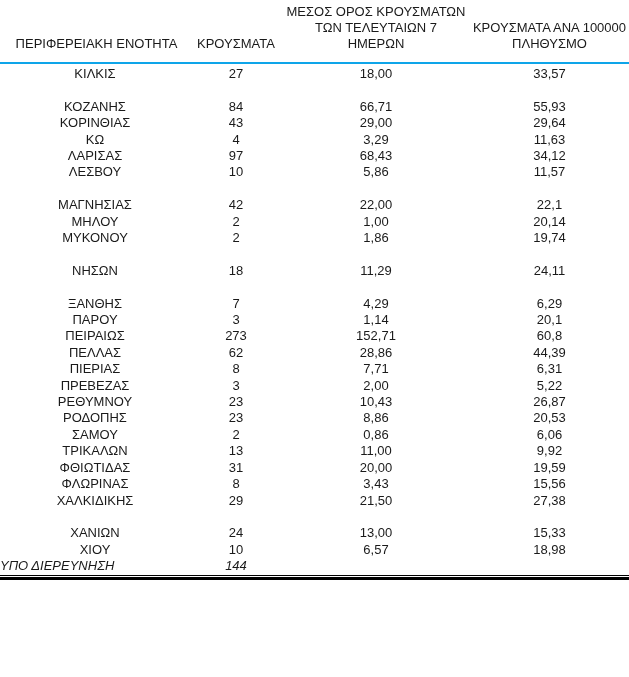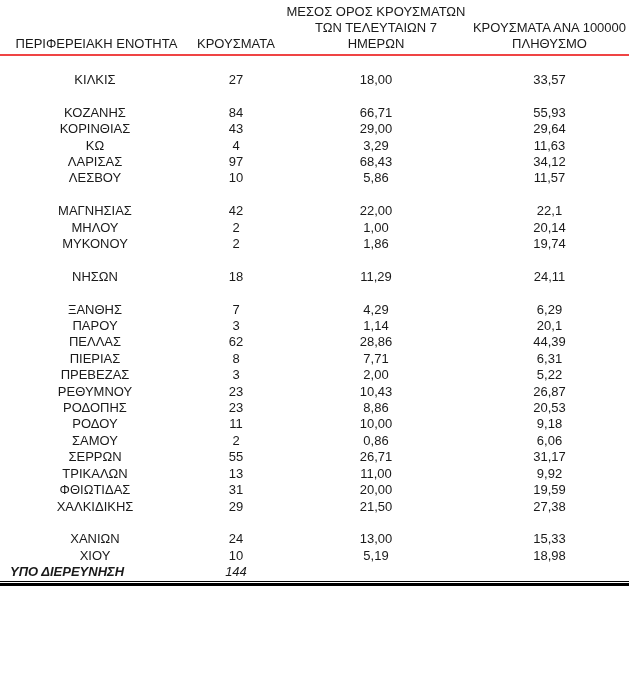--- a/index.html
+++ b/index.html
@@ -27,42 +27,40 @@
   col.c-region  { width: 190px; }
   col.c-cases   { width: 92px;  }
   col.c-avg7    { width: 188px; }
   col.c-per100k { width: 159px; }
 
   thead th {
     font-weight: normal;
     vertical-align: bottom;
     text-align: center;
     line-height: 16px;
-    padding-bottom: 2px;
-    border-bottom: 2px solid #ef4444;
+    padding-bottom: 10px;
+    border-bottom: 2px solid #0ea5e9;
   }
   thead th.h-region { text-align: center; padding-left: 3px; }
   thead .hline { display: block; white-space: nowrap; }
 
   tbody td {
     height: 16.4px;
     line-height: 16.4px;
     text-align: center;
     white-space: nowrap;
     overflow: hidden;
   }
   tr.spacer td { height: 16.4px; }
-  tr.first-row td { padding-top: 16px; }
+  tr.first-row td { padding-top: 2px; }
   tr.italic-row td {
     font-style: italic;
   }
   tr.italic-row td.region-cell {
     text-align: left;
-    padding-left: 10px;
-    font-weight: bold;
   }
   .bottom-rule-thin {
     width: 629px;
     border-top: 1.5px solid #000000;
     height: 2px;
   }
   .bottom-rule-thick {
     width: 629px;
     height: 3px;
     background: #000000;
@@ -177,20 +175,26 @@
           <td class="avg7-cell">4,29</td>
           <td class="per100k-cell">6,29</td>
         </tr>
         <tr>
           <td class="region-cell">ΠΑΡΟΥ</td>
           <td class="cases-cell">3</td>
           <td class="avg7-cell">1,14</td>
           <td class="per100k-cell">20,1</td>
         </tr>
         <tr>
+          <td class="region-cell">ΠΕΙΡΑΙΩΣ</td>
+          <td class="cases-cell">273</td>
+          <td class="avg7-cell">152,71</td>
+          <td class="per100k-cell">60,8</td>
+        </tr>
+        <tr>
           <td class="region-cell">ΠΕΛΛΑΣ</td>
           <td class="cases-cell">62</td>
           <td class="avg7-cell">28,86</td>
           <td class="per100k-cell">44,39</td>
         </tr>
         <tr>
           <td class="region-cell">ΠΙΕΡΙΑΣ</td>
           <td class="cases-cell">8</td>
           <td class="avg7-cell">7,71</td>
           <td class="per100k-cell">6,31</td>
@@ -207,68 +211,62 @@
           <td class="avg7-cell">10,43</td>
           <td class="per100k-cell">26,87</td>
         </tr>
         <tr>
           <td class="region-cell">ΡΟΔΟΠΗΣ</td>
           <td class="cases-cell">23</td>
           <td class="avg7-cell">8,86</td>
           <td class="per100k-cell">20,53</td>
         </tr>
         <tr>
-          <td class="region-cell">ΡΟΔΟΥ</td>
-          <td class="cases-cell">11</td>
-          <td class="avg7-cell">10,00</td>
-          <td class="per100k-cell">9,18</td>
-        </tr>
-        <tr>
           <td class="region-cell">ΣΑΜΟΥ</td>
           <td class="cases-cell">2</td>
           <td class="avg7-cell">0,86</td>
           <td class="per100k-cell">6,06</td>
         </tr>
         <tr>
-          <td class="region-cell">ΣΕΡΡΩΝ</td>
-          <td class="cases-cell">55</td>
-          <td class="avg7-cell">26,71</td>
-          <td class="per100k-cell">31,17</td>
-        </tr>
-        <tr>
           <td class="region-cell">ΤΡΙΚΑΛΩΝ</td>
           <td class="cases-cell">13</td>
           <td class="avg7-cell">11,00</td>
           <td class="per100k-cell">9,92</td>
         </tr>
         <tr>
           <td class="region-cell">ΦΘΙΩΤΙΔΑΣ</td>
           <td class="cases-cell">31</td>
           <td class="avg7-cell">20,00</td>
           <td class="per100k-cell">19,59</td>
         </tr>
         <tr>
+          <td class="region-cell">ΦΛΩΡΙΝΑΣ</td>
+          <td class="cases-cell">8</td>
+          <td class="avg7-cell">3,43</td>
+          <td class="per100k-cell">15,56</td>
+        </tr>
+        <tr>
           <td class="region-cell">ΧΑΛΚΙΔΙΚΗΣ</td>
           <td class="cases-cell">29</td>
           <td class="avg7-cell">21,50</td>
           <td class="per100k-cell">27,38</td>
         </tr>
         <tr class="spacer">
           <td colspan="4"></td>
         </tr>
         <tr>
           <td class="region-cell">ΧΑΝΙΩΝ</td>
           <td class="cases-cell">24</td>
           <td class="avg7-cell">13,00</td>
           <td class="per100k-cell">15,33</td>
         </tr>
         <tr>
           <td class="region-cell">ΧΙΟΥ</td>
           <td class="cases-cell">10</td>
-          <td class="avg7-cell">5,19</td>
+          <td class="avg7-cell">6,57</td>
           <td class="per100k-cell">18,98</td>
         </tr>
         <tr class="italic-row">
           <td class="region-cell">ΥΠΟ ΔΙΕΡΕΥΝΗΣΗ</td>
           <td class="cases-cell">144</td>
           <td class="avg7-cell"></td>
           <td class="per100k-cell"></td>
         </tr>
       </tbody>
   </table>

